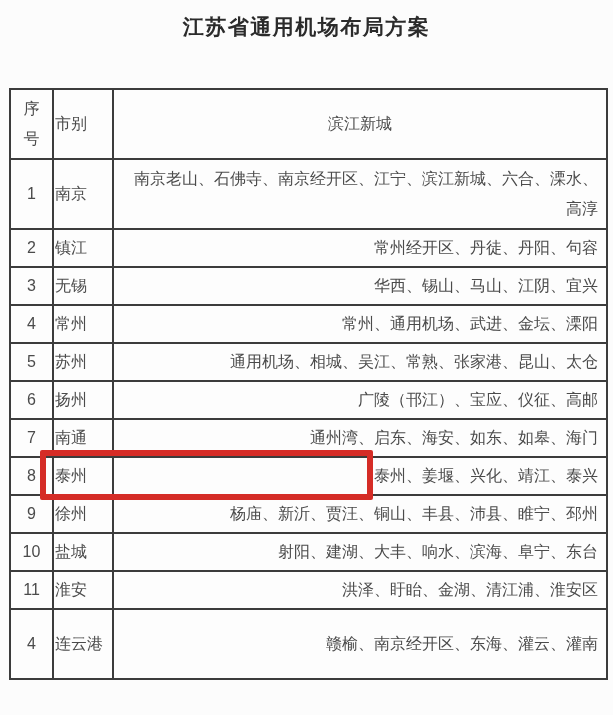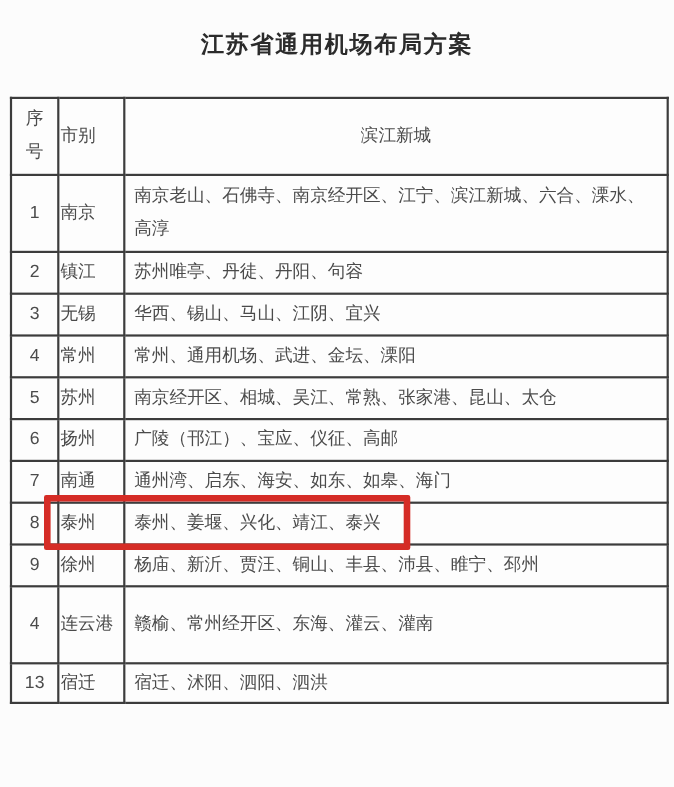--- a/index.html
+++ b/index.html
@@ -8,21 +8,21 @@
   }
   body {
     width: 613px; height: 715px;
     position: relative;
     overflow: hidden;
     background: #fcfcfc;
     font-family: "Liberation Sans", "DejaVu Sans", sans-serif;
   }
   .page-title {
     margin: 0;
-    padding-top: 26px;
+    padding-top: 13px;
     text-align: center;
     font-family: "Liberation Serif", "DejaVu Serif", serif;
     font-size: 21px;
     font-weight: 700;
     letter-spacing: 1.5px;
     color: #2b2b2b;
   }
   table.airports-table {
     position: absolute;
     left: 9px;
@@ -37,21 +37,21 @@
     color: #4b4b4b;
     font-size: 16px;
     font-weight: 400;
     line-height: 30px;
     vertical-align: middle;
     word-break: break-all;
     background: #fdfdfd;
   }
   .cell-index   { text-align: center; padding: 0 7px; }
   .cell-city    { text-align: left; padding: 0 1px; }
-  .cell-airports{ text-align: left;   padding: 2px 8px; }
+  .cell-airports{ text-align: right;   padding: 2px 8px; }
   tr.h-tall { height: 70px; }
   tr.h-std  { height: 38px; }
   tr.h-last { height: 36px; }
   .highlight-box {
     position: absolute;
     left: 40px;
     top: 450px;
     width: 333px;
     height: 50px;
     border: 6px solid #d52c26;
@@ -81,36 +81,36 @@
   </thead>
   <tbody>
     <tr class="h-tall">
       <td class="cell-index">1</td>
       <td class="cell-city">南京</td>
       <td class="cell-airports">南京老山、石佛寺、南京经开区、江宁、滨江新城、六合、溧水、高淳</td>
     </tr>
     <tr class="h-std">
       <td class="cell-index">2</td>
       <td class="cell-city">镇江</td>
-      <td class="cell-airports">苏州唯亭、丹徒、丹阳、句容</td>
+      <td class="cell-airports">常州经开区、丹徒、丹阳、句容</td>
     </tr>
     <tr class="h-std">
       <td class="cell-index">3</td>
       <td class="cell-city">无锡</td>
       <td class="cell-airports">华西、锡山、马山、江阴、宜兴</td>
     </tr>
     <tr class="h-std">
       <td class="cell-index">4</td>
       <td class="cell-city">常州</td>
       <td class="cell-airports">常州、通用机场、武进、金坛、溧阳</td>
     </tr>
     <tr class="h-std">
       <td class="cell-index">5</td>
       <td class="cell-city">苏州</td>
-      <td class="cell-airports">南京经开区、相城、吴江、常熟、张家港、昆山、太仓</td>
+      <td class="cell-airports">通用机场、相城、吴江、常熟、张家港、昆山、太仓</td>
     </tr>
     <tr class="h-std">
       <td class="cell-index">6</td>
       <td class="cell-city">扬州</td>
       <td class="cell-airports">广陵（邗江）、宝应、仪征、高邮</td>
     </tr>
     <tr class="h-std">
       <td class="cell-index">7</td>
       <td class="cell-city">南通</td>
       <td class="cell-airports">通州湾、启东、海安、如东、如皋、海门</td>
@@ -118,26 +118,31 @@
     <tr class="h-std">
       <td class="cell-index">8</td>
       <td class="cell-city">泰州</td>
       <td class="cell-airports">泰州、姜堰、兴化、靖江、泰兴</td>
     </tr>
     <tr class="h-std">
       <td class="cell-index">9</td>
       <td class="cell-city">徐州</td>
       <td class="cell-airports">杨庙、新沂、贾汪、铜山、丰县、沛县、睢宁、邳州</td>
     </tr>
+    <tr class="h-std">
+      <td class="cell-index">10</td>
+      <td class="cell-city">盐城</td>
+      <td class="cell-airports">射阳、建湖、大丰、响水、滨海、阜宁、东台</td>
+    </tr>
+    <tr class="h-std">
+      <td class="cell-index">11</td>
+      <td class="cell-city">淮安</td>
+      <td class="cell-airports">洪泽、盱眙、金湖、清江浦、淮安区</td>
+    </tr>
     <tr class="h-tall">
       <td class="cell-index">4</td>
       <td class="cell-city">连云港</td>
-      <td class="cell-airports">赣榆、常州经开区、东海、灌云、灌南</td>
-    </tr>
-    <tr class="h-last">
-      <td class="cell-index">13</td>
-      <td class="cell-city">宿迁</td>
-      <td class="cell-airports">宿迁、沭阳、泗阳、泗洪</td>
+      <td class="cell-airports">赣榆、南京经开区、东海、灌云、灌南</td>
     </tr>
   </tbody>
 </table>
 
 <div class="highlight-box"></div>
 
 </body></html>

